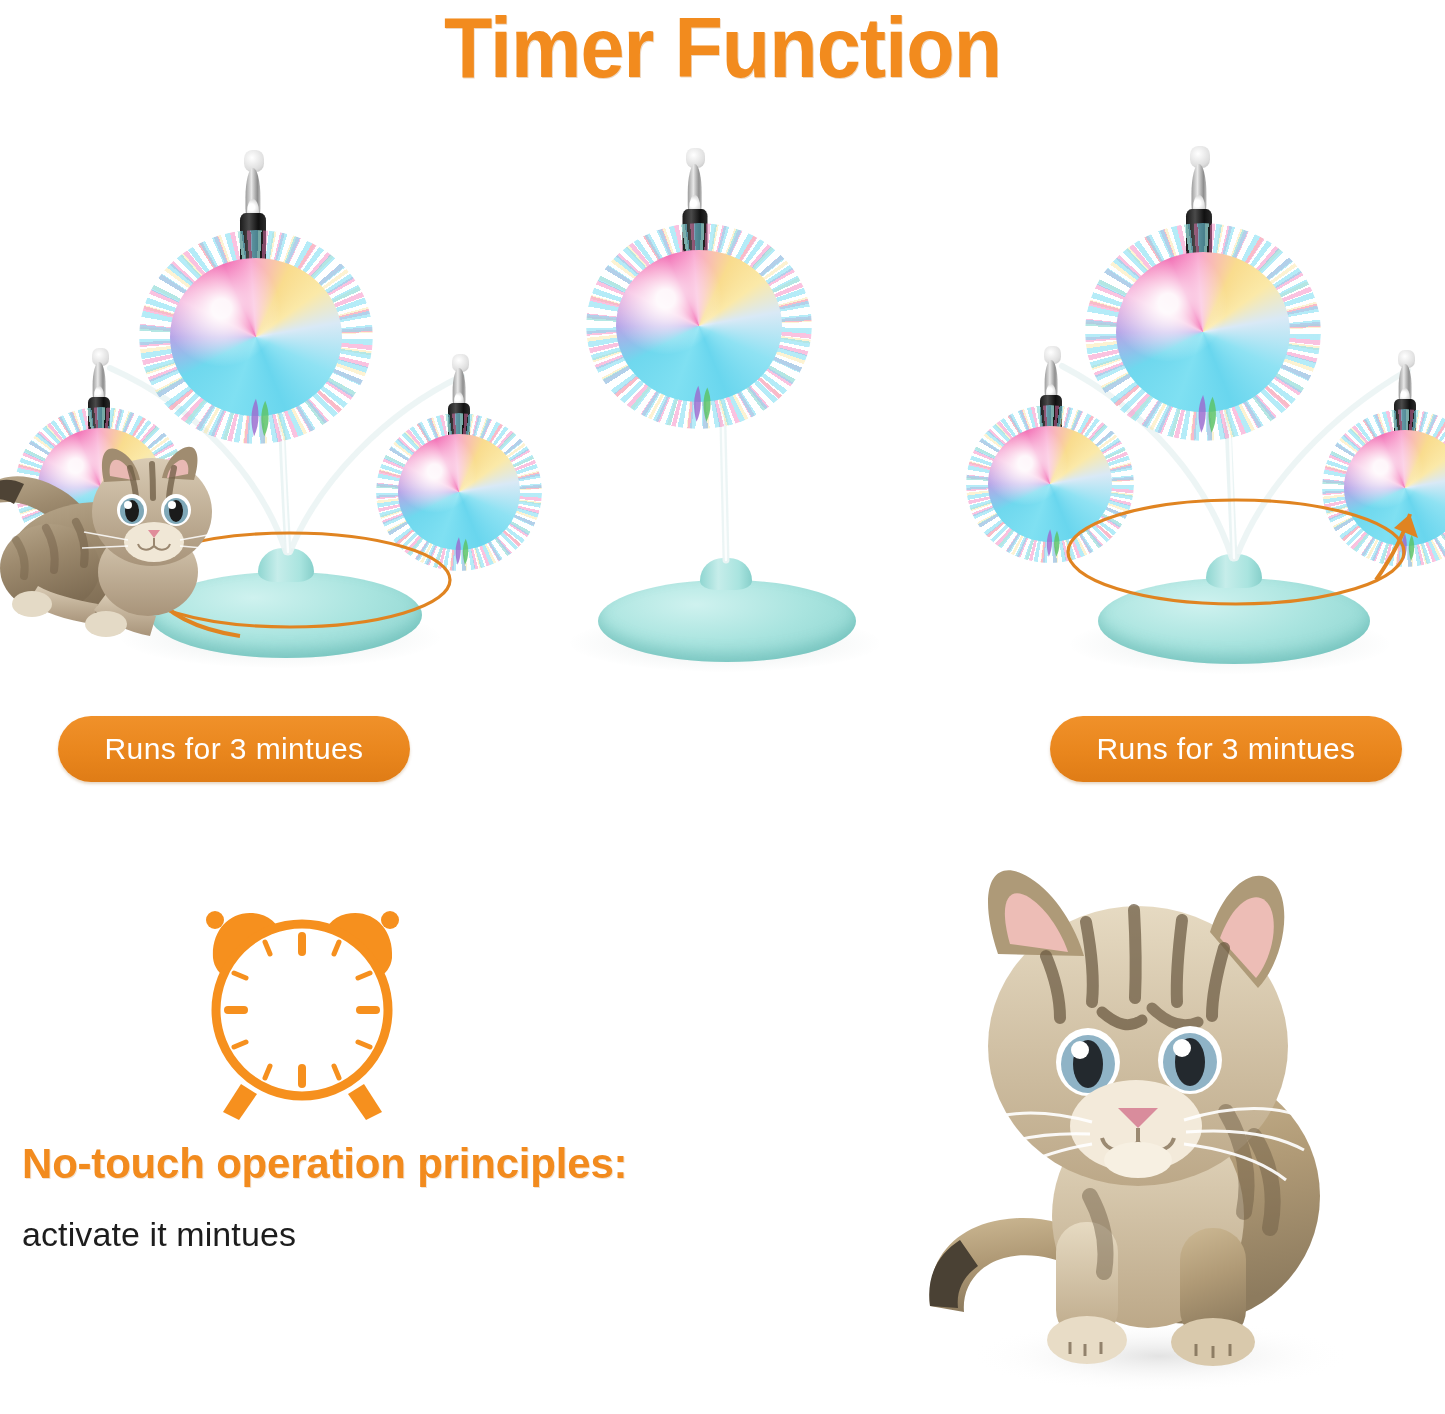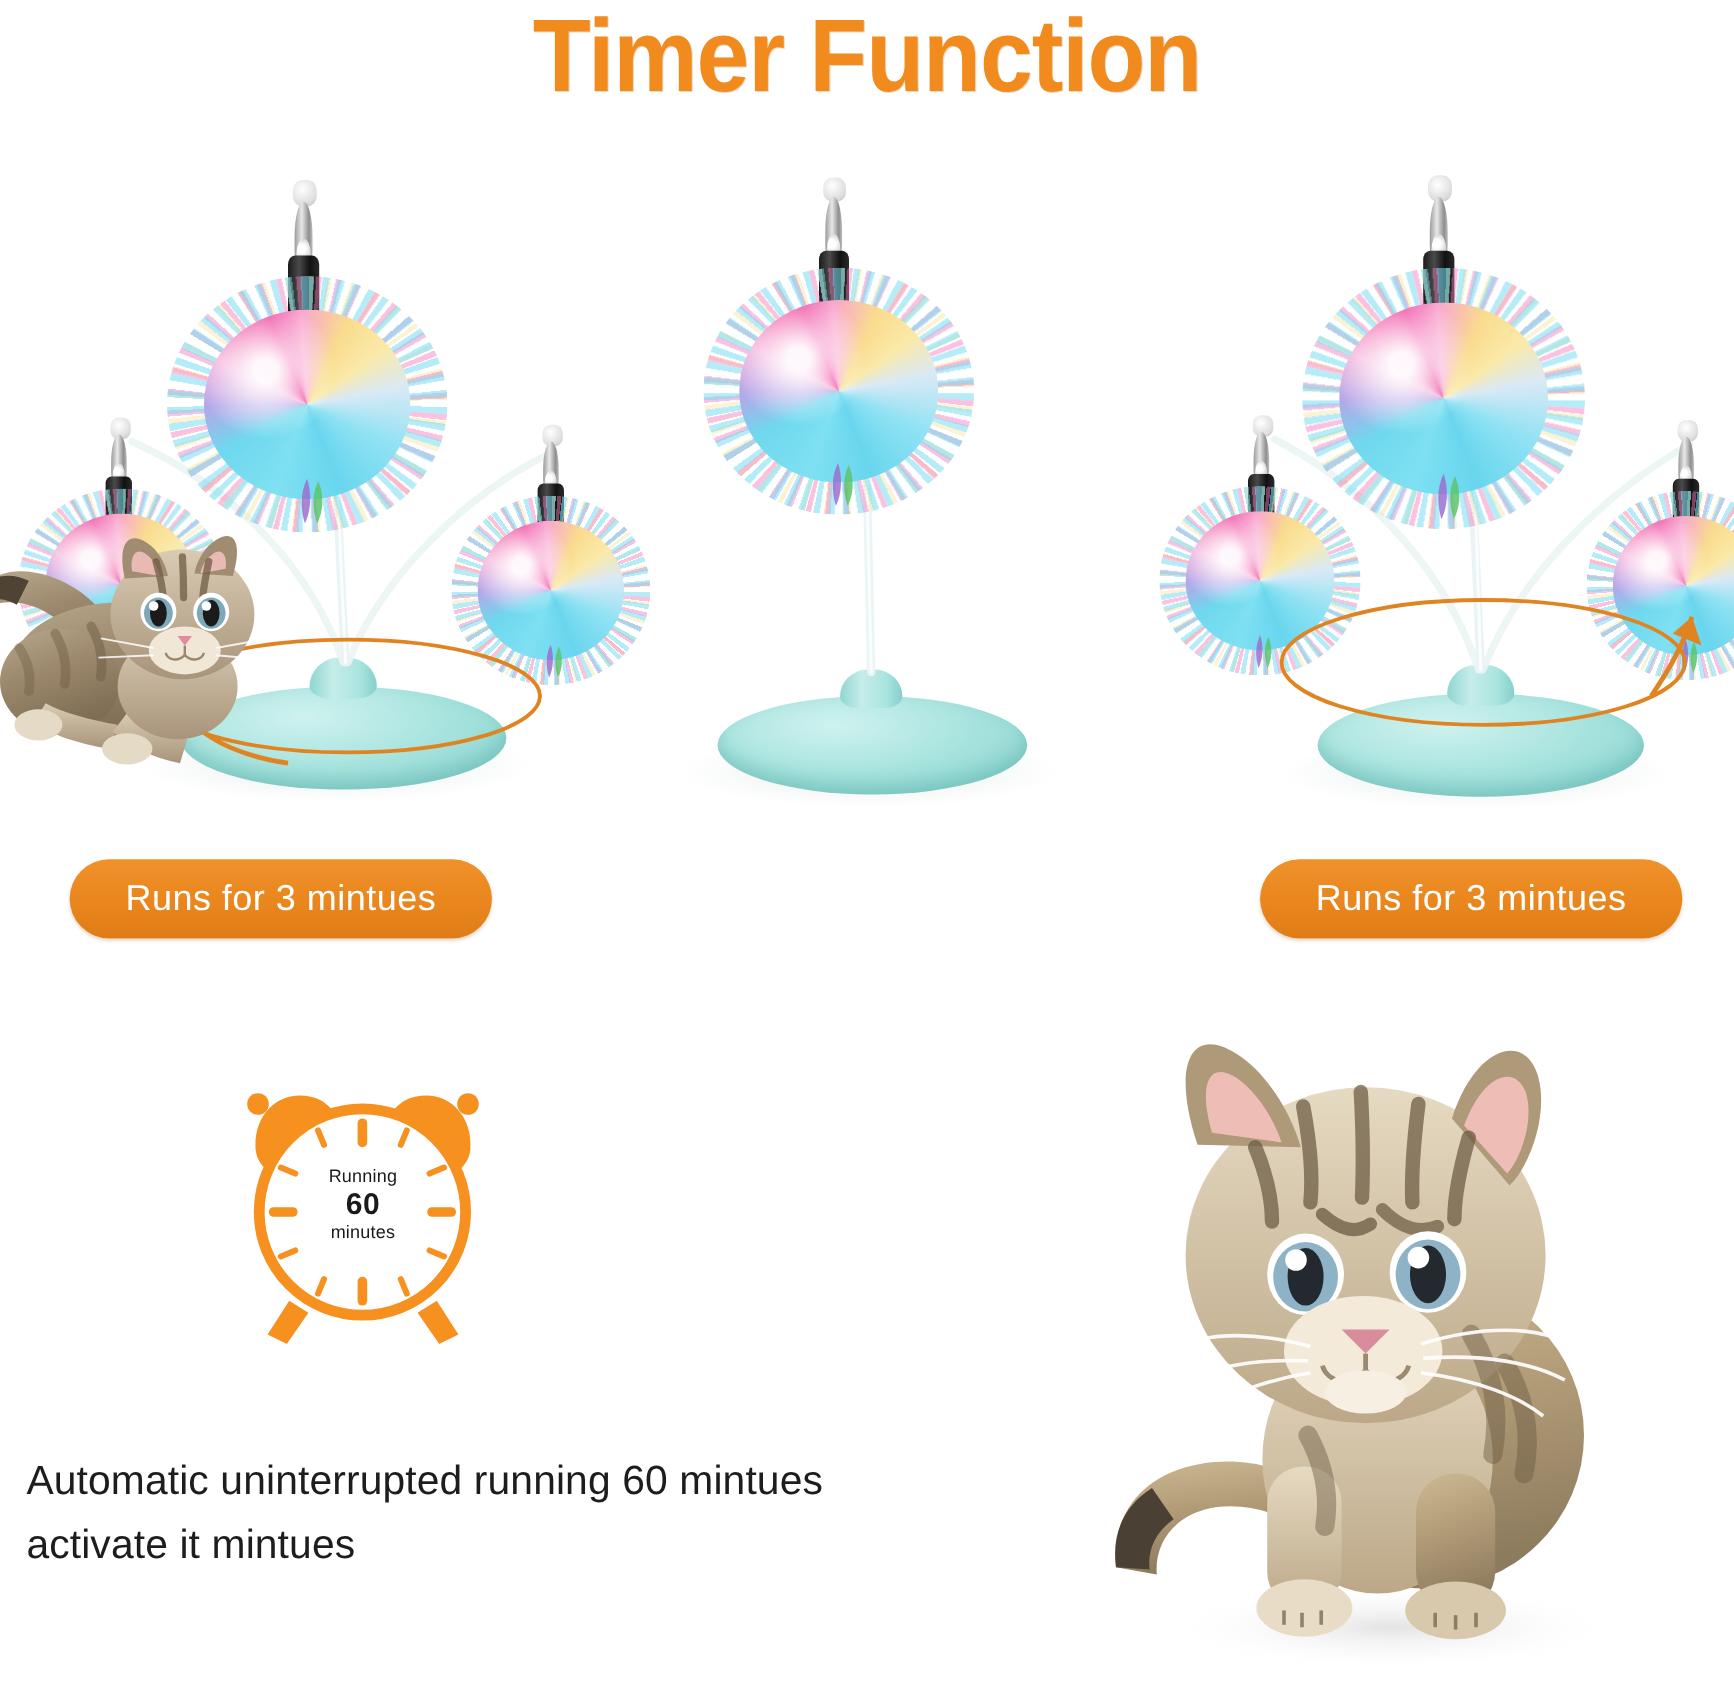--- a/index.html
+++ b/index.html
@@ -447,29 +447,24 @@
         <line x1="80" y1="54" x2="85" y2="66" stroke-width="5"></line>
         <line x1="154" y1="54" x2="149" y2="66" stroke-width="5"></line>
         <line x1="49" y1="85" x2="61" y2="90" stroke-width="5"></line>
         <line x1="185" y1="85" x2="173" y2="90" stroke-width="5"></line>
         <line x1="49" y1="159" x2="61" y2="154" stroke-width="5"></line>
         <line x1="185" y1="159" x2="173" y2="154" stroke-width="5"></line>
         <line x1="80" y1="190" x2="85" y2="178" stroke-width="5"></line>
         <line x1="154" y1="190" x2="149" y2="178" stroke-width="5"></line>
       </g>
     </svg>
-    <div class="clock-text">
-      <div class="l1">Running</div>
-      <div class="l2">60</div>
-      <div class="l3">minutes</div>
-    </div>
   </div>
 
+  <div class="headline">No-touch operation principles:</div>
   <div class="body-copy">
-    <div>Automatic uninterrupted running 60 mintues</div>
     <div>activate it mintues</div>
   </div>
 
   <div class="kitten2">
     <svg width="560" height="570" viewBox="0 0 560 570">
       <defs>
         <linearGradient id="bfurA" x1="0" y1="0" x2="0.2" y2="1">
           <stop offset="0" stop-color="#CDB994"></stop>
           <stop offset="0.5" stop-color="#B09A76"></stop>
           <stop offset="1" stop-color="#8D7B5E"></stop>

